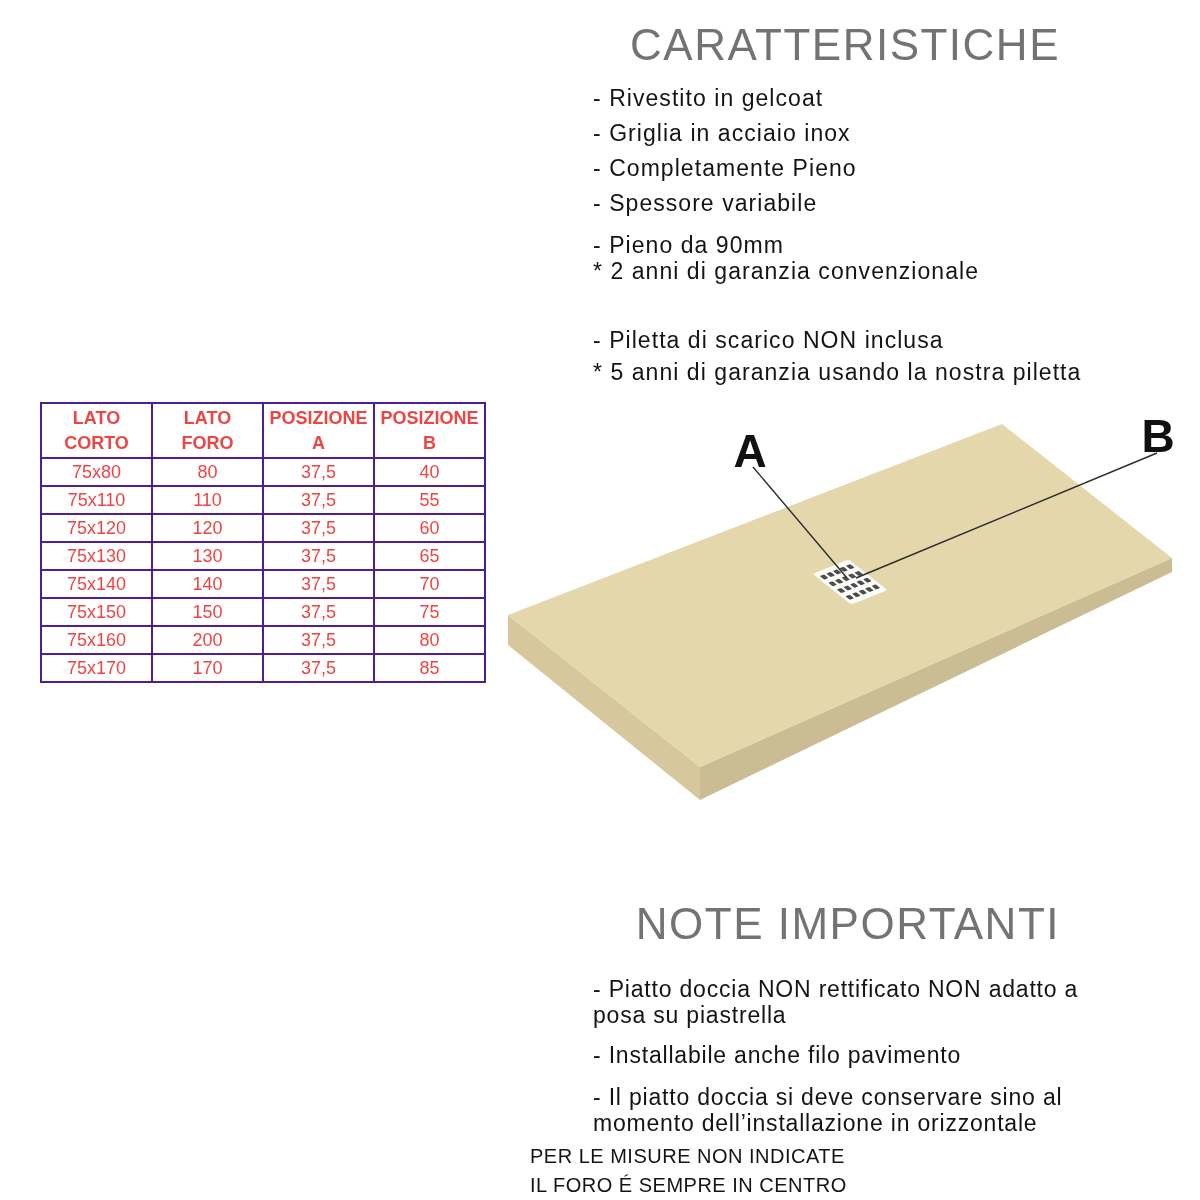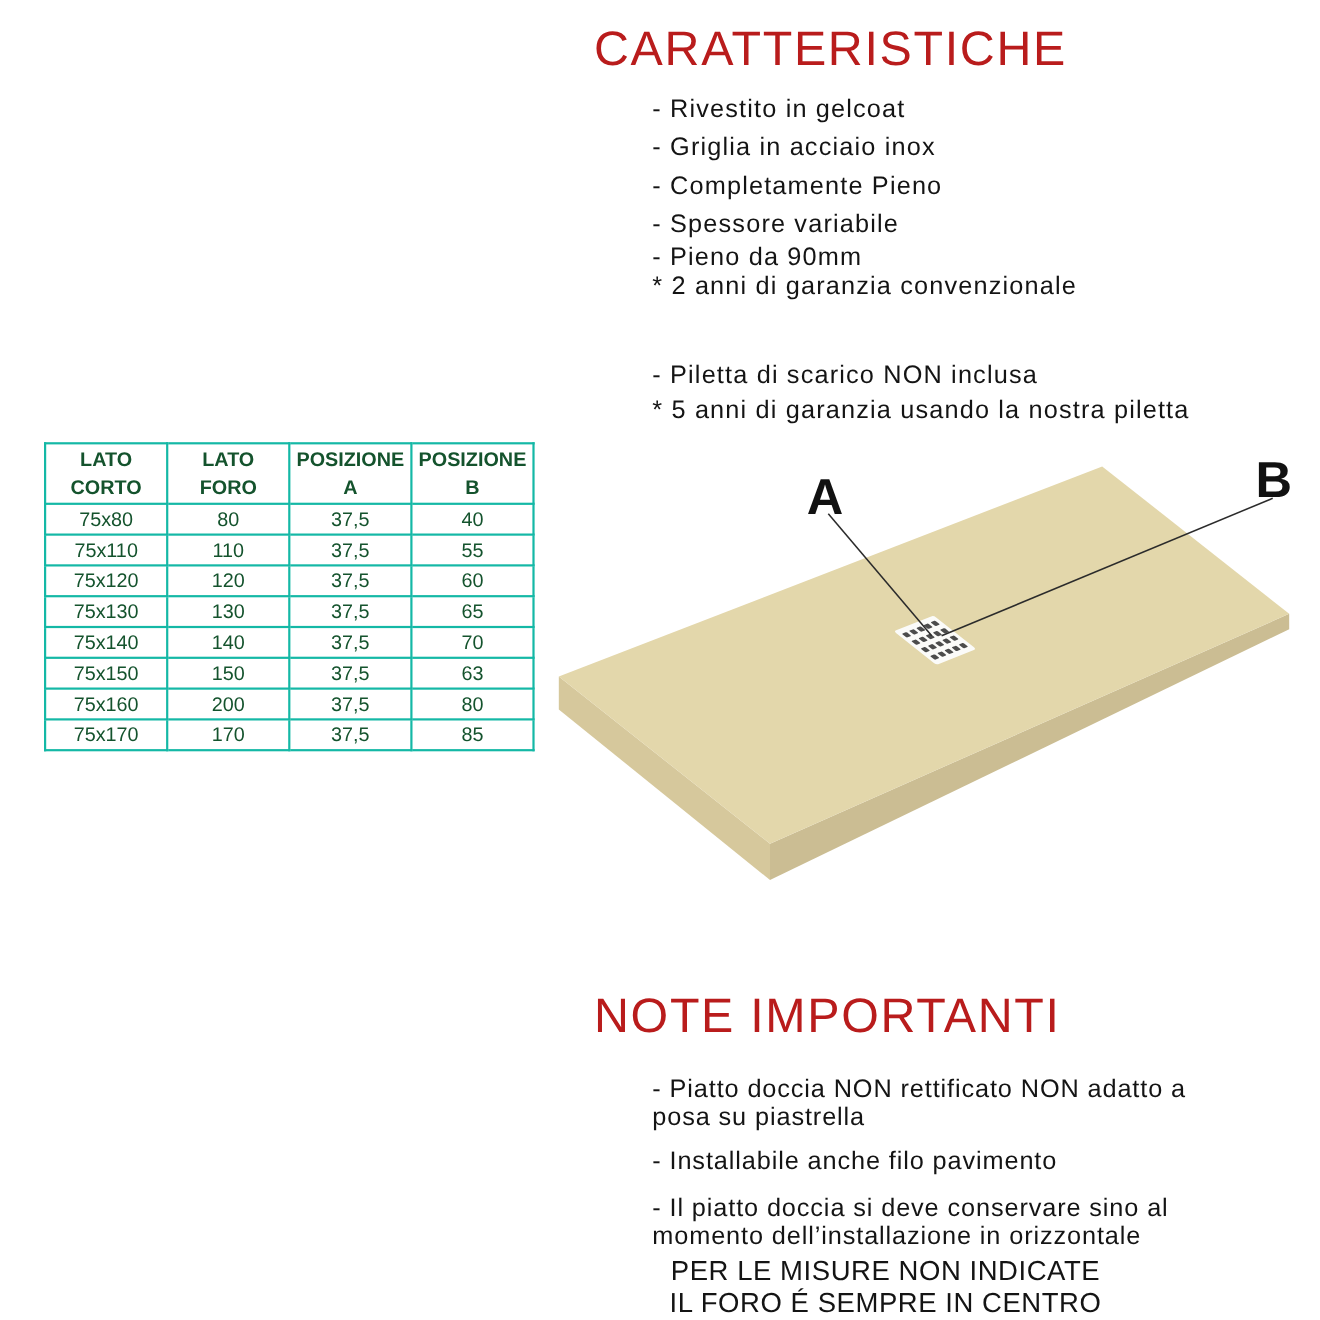--- a/index.html
+++ b/index.html
@@ -4,57 +4,57 @@
 <style>
   html,body{margin:0;padding:0;}
   body{
     width:1200px;height:1200px;position:relative;background:#ffffff;
     font-family:"Liberation Sans", sans-serif;color:#141414;overflow:hidden;
   }
   .abs{position:absolute;}
 
   
   .big-heading{
-    left:540px;width:520px;text-align:left;font-size:44px;line-height:1.05;
-    letter-spacing:1.5px;white-space:nowrap;color:#b91c1c;
+    left:540px;width:520px;text-align:right;font-size:44px;line-height:1.05;
+    letter-spacing:1.5px;white-space:nowrap;color:#737373;
   }
   #h-car{top:22px;}
   #h-note{top:901px;}
 
   
   #features{left:593px;top:86px;font-size:23px;letter-spacing:1.05px;}
   #features .f{line-height:24px;white-space:nowrap;}
   .mb11{margin-bottom:11px;} .mb9{margin-bottom:9px;}
-  .mb1{margin-bottom:6px;}  .mb2{margin-bottom:2px;}
+  .mb1{margin-bottom:18px;}  .mb2{margin-bottom:2px;}
   #features2{left:593px;top:328px;font-size:23px;letter-spacing:1.05px;}
   #features2 .f{line-height:24px;white-space:nowrap;margin-bottom:8px;}
 
   
   #size-table{left:40px;top:402px;border-collapse:collapse;table-layout:fixed;}
   #size-table th,#size-table td{
-    border:2px solid #14b8a6;text-align:center;vertical-align:middle;
-    font-size:18px;color:#14532d;padding:0;
+    border:2px solid #4c1d95;text-align:center;vertical-align:middle;
+    font-size:18px;color:#ef4444;padding:0;
   }
   #size-table th{width:109px;height:53px;line-height:25px;}
   #size-table th.lato{font-weight:bold;}
   #size-table th.pos{font-weight:bold;}
   #size-table td{height:26px;font-weight:normal;}
 
   
   #tray-svg{left:500px;top:405px;}
   #tray-svg text{font-family:"Liberation Sans", sans-serif;font-weight:bold;font-size:46px;fill:#111111;}
 
   
   .note{left:593px;font-size:23px;letter-spacing:0.8px;}
   .note .nl{line-height:26px;white-space:nowrap;}
   #note1{top:976px;} #note2{top:1042px;} #note3{top:1084px;}
 
   
-  #footer{left:555px;top:1142px;width:500px;text-align:center;
-    font-size:25px;line-height:29px;letter-spacing:0.5px;white-space:nowrap;}
+  #footer{left:530px;top:1142px;width:500px;text-align:left;
+    font-size:20px;line-height:29px;letter-spacing:0.5px;white-space:nowrap;}
 </style>
 </head>
 <body>
 
 <div class="abs big-heading" id="h-car">CARATTERISTICHE</div>
 
 <div class="abs" id="features">
   <div class="f mb11">- Rivestito in gelcoat</div>
   <div class="f mb11">- Griglia in acciaio inox</div>
   <div class="f mb11">- Completamente Pieno</div>
@@ -117,21 +117,21 @@
     <tr>
       <td>75x140</td>
       <td>140</td>
       <td>37,5</td>
       <td>70</td>
     </tr>
     <tr>
       <td>75x150</td>
       <td>150</td>
       <td>37,5</td>
-      <td>63</td>
+      <td>75</td>
     </tr>
     <tr>
       <td>75x160</td>
       <td>200</td>
       <td>37,5</td>
       <td>80</td>
     </tr>
     <tr>
       <td>75x170</td>
       <td>170</td>

